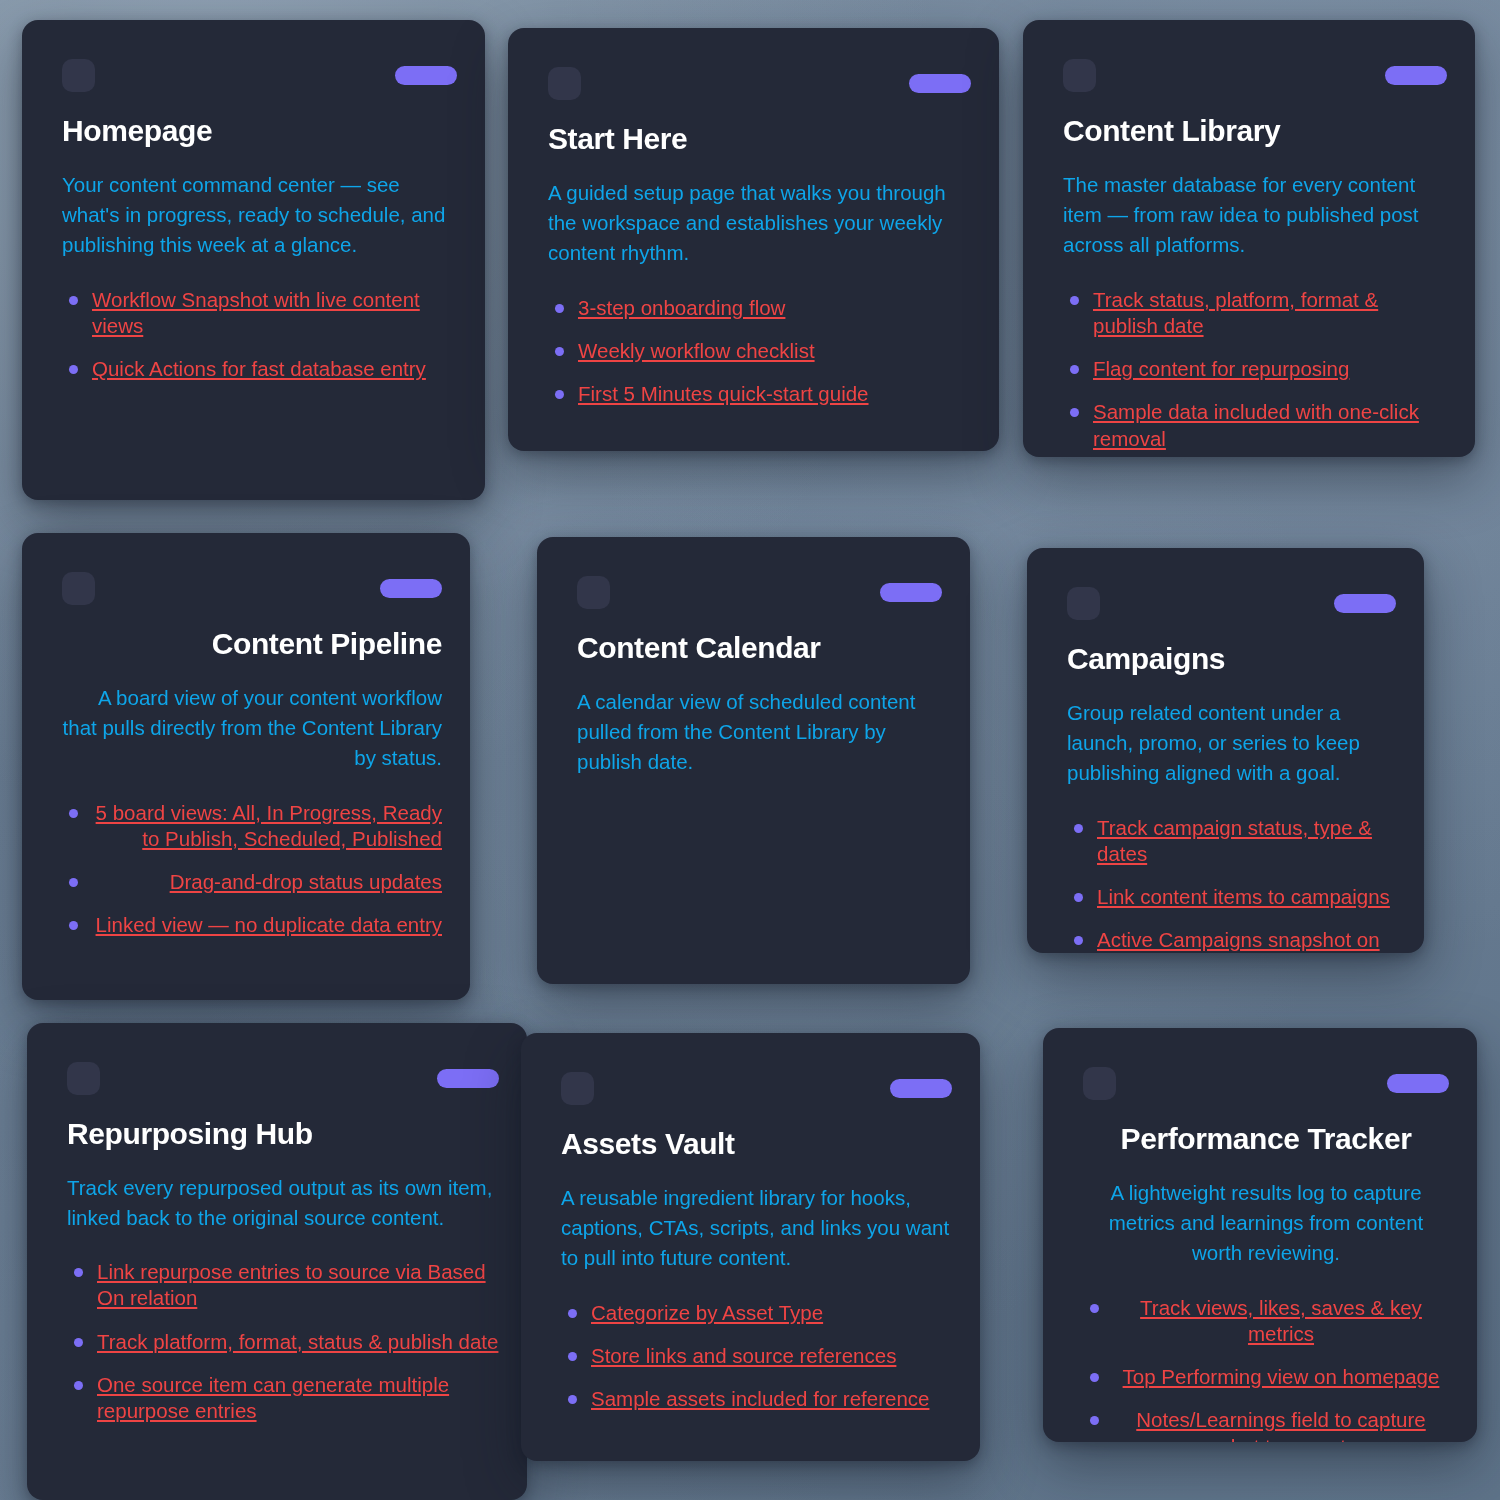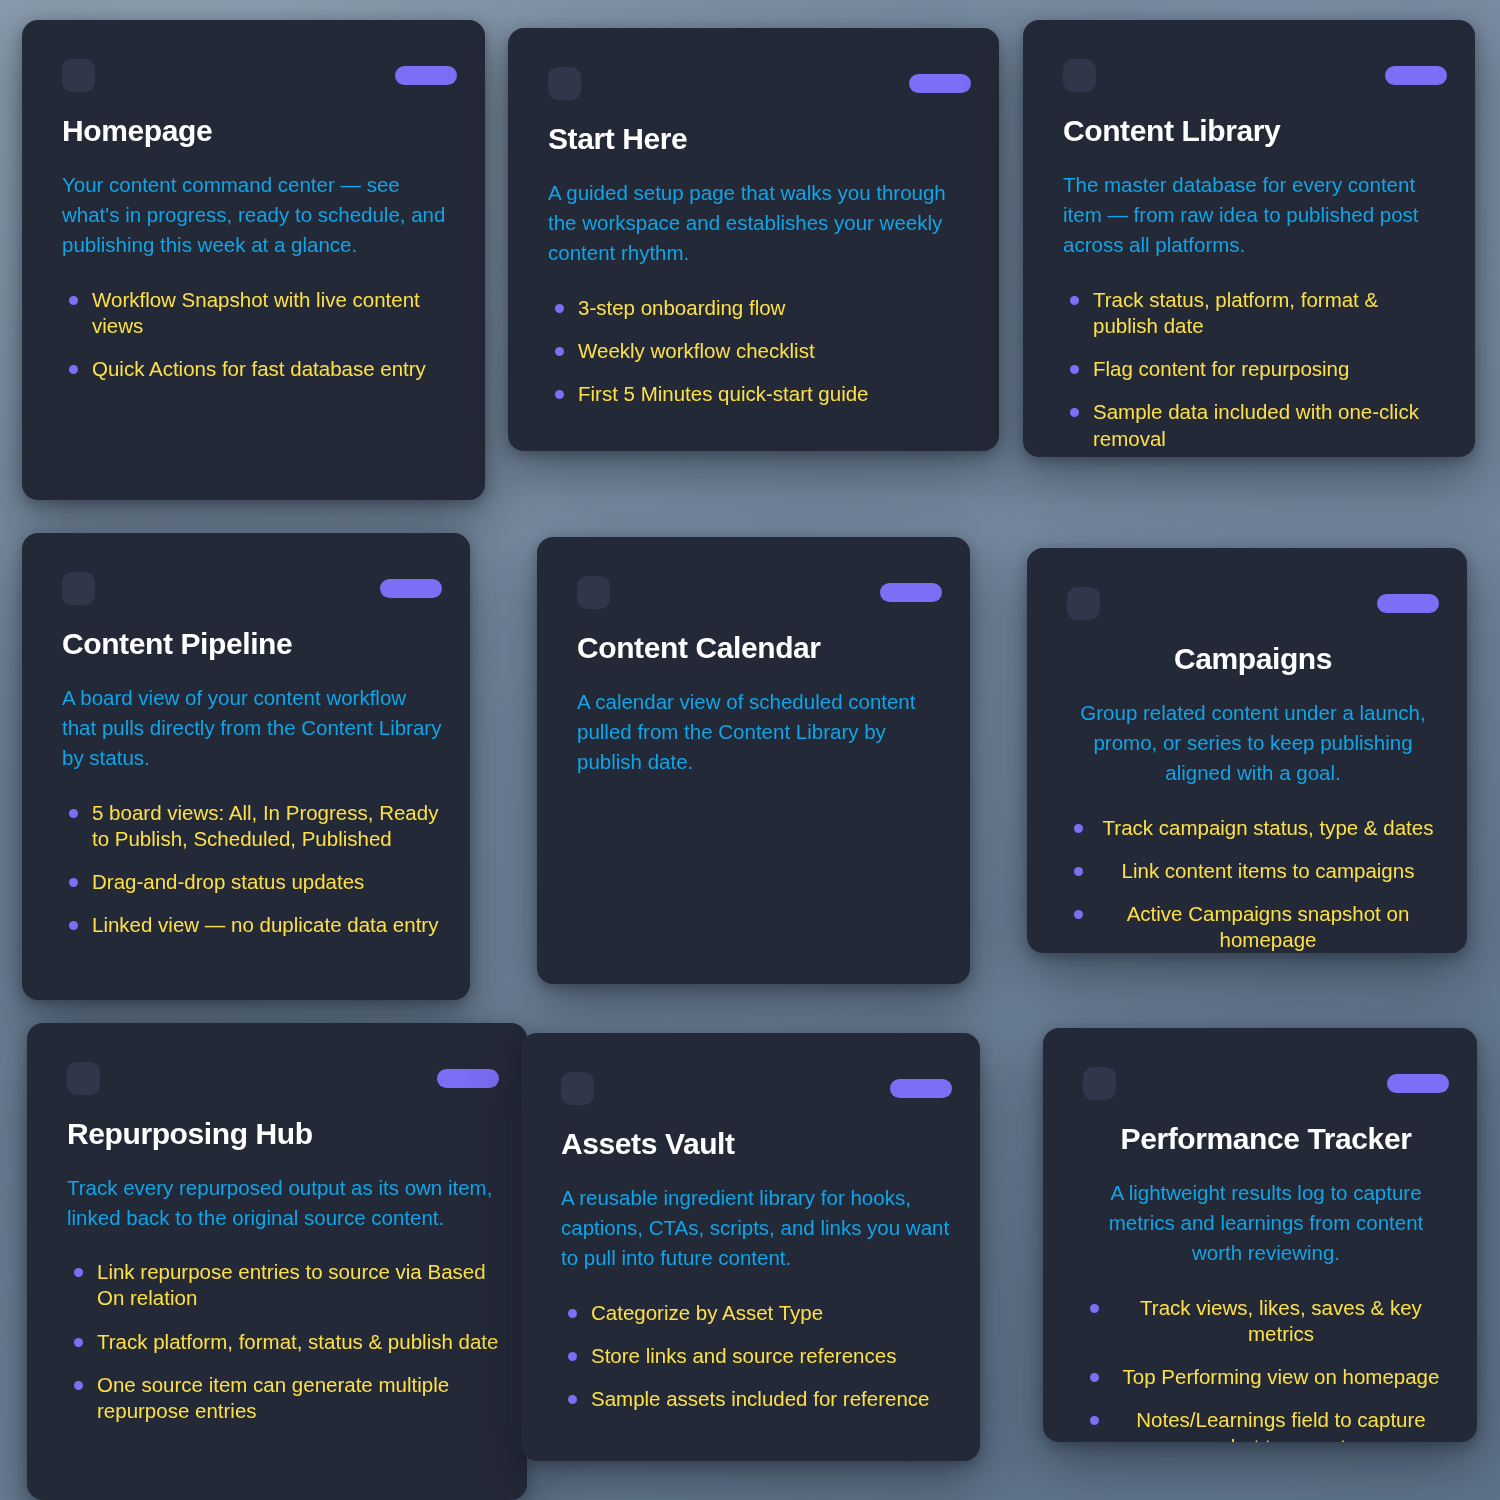--- a/index.html
+++ b/index.html
@@ -68,40 +68,41 @@
     color:#0ea5e9;
     margin-bottom:26px;
   }
 
   .feature-list { list-style:none; }
   .feature-item {
     position:relative;
     padding-left:30px;
     font-size:20.5px;
     line-height:1.28;
-    color:#fde047;
+    color:#ef4444;
     margin-bottom:17px;
+    text-decoration:underline;
   }
   .feature-item:last-child { margin-bottom:0; }
   .feature-item .dot {
     position:absolute;
     left:7px; top:9px;
     width:9px; height:9px;
     border-radius:50%;
     background:#7c6ef5;
   }
 
   
   .c0 { left:22px;   top:20px;   width:463px; height:480px; }
   .c1 { left:508px;  top:28px;   width:491px; height:423px; }
   .c2 { left:1023px; top:20px;   width:452px; height:437px; }
 
-  .c3 { left:22px;   top:533px;  width:448px; height:467px; }
+  .c3 { left:22px;   top:533px;  width:448px; height:467px;text-align:right; }
   .c4 { left:537px;  top:537px;  width:433px; height:447px; }
-  .c5 { left:1027px; top:548px;  width:440px; height:405px;text-align:center; }
+  .c5 { left:1027px; top:548px;  width:397px; height:405px; }
 
   .c6 { left:27px;   top:1023px; width:500px; height:477px; }
   .c7 { left:521px;  top:1033px; width:459px; height:428px; }
   .c8 { left:1043px; top:1028px; width:434px; height:414px;text-align:center; }
 </style>
 </head>
 <body>
 
 <div id="grid">
 

